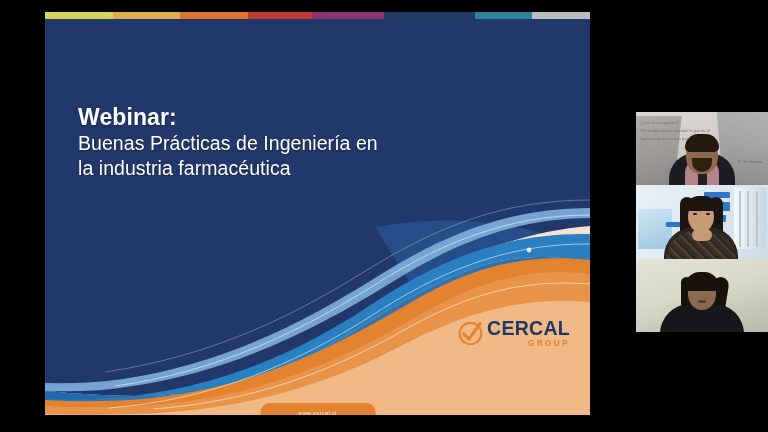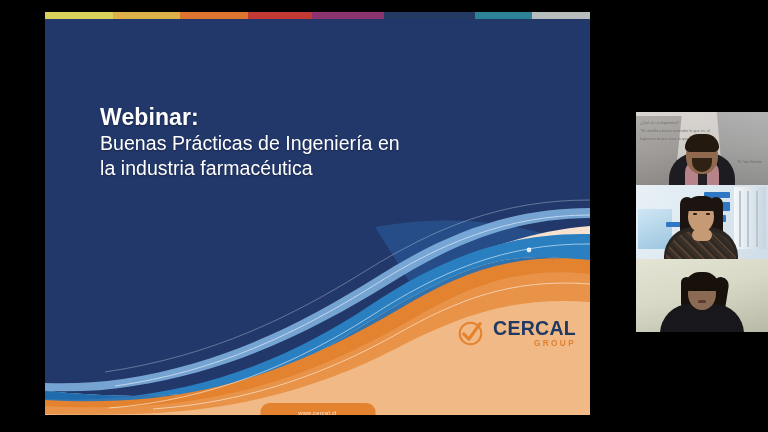--- a/index.html
+++ b/index.html
@@ -24,30 +24,30 @@
         radial-gradient(120% 90% at 88% 18%, rgba(61,110,170,.55) 0%, rgba(35,56,106,0) 62%),
         radial-gradient(70% 60% at 97% 72%, rgba(30,115,185,.60) 0%, rgba(35,56,106,0) 70%),
         linear-gradient(100deg,#1f3161 0%,#23386a 45%,#2a4f8c 78%,#1f4f8f 100%);}
   #hexes{position:absolute;right:-30px;top:-40px;width:330px;height:330px;opacity:.85;}
 
   
   #datebox{position:absolute;right:22px;top:29px;z-index:9;
       color:#ffffff;font-size:11.5px;font-weight:bold;letter-spacing:.2px;
       text-shadow:0 1px 2px rgba(0,0,0,.45);}
   #titlebox{position:absolute;left:33px;top:92px;z-index:9;color:#fff;
-      text-shadow:0 1px 2px rgba(0,0,0,.35);margin-left:22px;}
+      text-shadow:0 1px 2px rgba(0,0,0,.35);}
   #t-kicker{font-size:23px;font-weight:bold;line-height:1.18;letter-spacing:.1px;}
   #t-l1,#t-l2{font-size:19.5px;font-weight:400;line-height:1.26;letter-spacing:.05px;}
 
   
   #waves{position:absolute;left:0;top:0;width:100%;height:100%;}
 
   
   #logo{position:absolute;left:412px;top:307px;z-index:10;
-        display:flex;align-items:center;gap:9px;}
+        display:flex;align-items:center;gap:3px;}
   #logo .mark{width:27px;height:27px;flex:0 0 auto;}
   #logo .words{display:flex;flex-direction:column;align-items:flex-end;line-height:1;}
   #logo .cercal{font-size:19.5px;font-weight:bold;color:#203864;letter-spacing:.3px;}
   #logo .group{font-size:8.2px;font-weight:bold;color:#e2822f;letter-spacing:2.4px;margin-top:1px;}
 
   
   #urlpill{position:absolute;left:50%;transform:translateX(-50%);bottom:-8px;z-index:10;
       width:115px;height:20px;border-radius:9px;background:#e3822f;
       display:flex;align-items:center;justify-content:center;
       color:#ffe9d6;font-size:5.6px;letter-spacing:.35px;}

